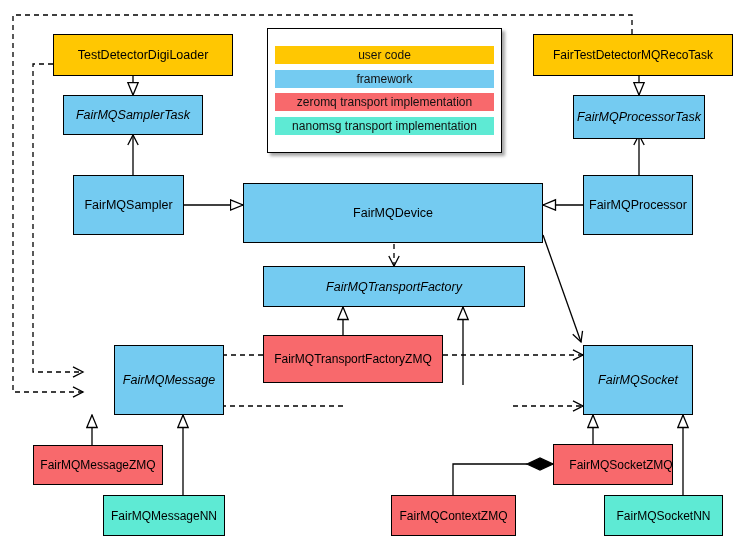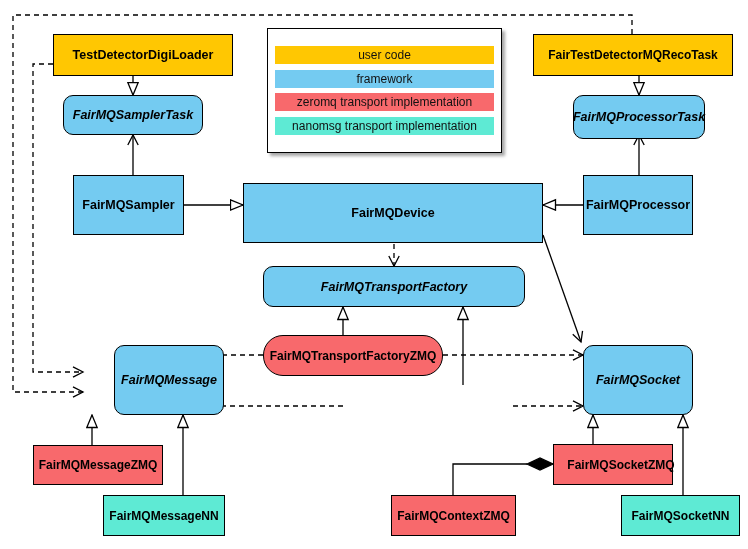--- a/index.html
+++ b/index.html
@@ -9,25 +9,25 @@
     background:#ffffff;
     font-family:"Liberation Sans",sans-serif;
     overflow:hidden;
   }
   #wires{position:absolute;left:0;top:0;width:748px;height:549px;}
   .node{
     position:absolute;
     display:flex;align-items:center;justify-content:center;
     box-sizing:border-box;
     border:1.4px solid #000;
-    font-weight:bold;font-size:12.5px;color:#000;
+    font-weight:normal;font-size:12.5px;color:#000;
     white-space:nowrap;
     z-index:2;
   }
-  .abstract{font-style:italic;border-radius:10px;}
+  .abstract{font-style:italic;}
   .user-code{background:#ffc702;}
   .framework{background:#74cbf1;}
   .zeromq{background:#f8696c;}
   .nanomsg{background:#5eead4;}
   .legend{
     position:absolute;left:267px;top:28px;width:235px;height:125px;
     box-sizing:border-box;
     background:#ffffff;border:1.5px solid #000;
     box-shadow:3px 3px 3px rgba(0,0,0,0.35);
     display:flex;flex-direction:column;justify-content:space-evenly;
@@ -126,21 +126,21 @@
   </div>
 
   <div class="node framework" style="left:583px;top:175px;width:110px;height:60px;">
     <span>FairMQProcessor</span>
   </div>
 
   <div class="node framework abstract" style="left:263px;top:266px;width:262px;height:41px;">
     <span>FairMQTransportFactory</span>
   </div>
 
-  <div class="node zeromq" style="left:263px;top:335px;width:180px;height:41px;font-size:12px;border-radius:20px;">
+  <div class="node zeromq" style="left:263px;top:335px;width:180px;height:48px;font-size:12px;">
     <span>FairMQTransportFactoryZMQ</span>
   </div>
 
 
   <div class="node framework abstract" style="left:83px;top:345px;width:110px;height:70px;margin-left:31px;">
     <span>FairMQMessage</span>
   </div>
 
   <div class="node framework abstract" style="left:583px;top:345px;width:110px;height:70px;">
     <span>FairMQSocket</span>
@@ -155,17 +155,17 @@
   </div>
 
   <div class="node zeromq" style="left:391px;top:495px;width:125px;height:41px;font-size:12px;">
     <span>FairMQContextZMQ</span>
   </div>
 
   <div class="node zeromq" style="left:553px;top:444px;width:120px;height:41px;font-size:12px;padding-left:16px;">
     <span>FairMQSocketZMQ</span>
   </div>
 
-  <div class="node nanomsg" style="left:621px;top:495px;width:119px;height:41px;font-size:12px;">
+  <div class="node nanomsg" style="left:604px;top:495px;width:119px;height:41px;font-size:12px;">
     <span>FairMQSocketNN</span>
   </div>
 
 </div>
 
 </body></html>

